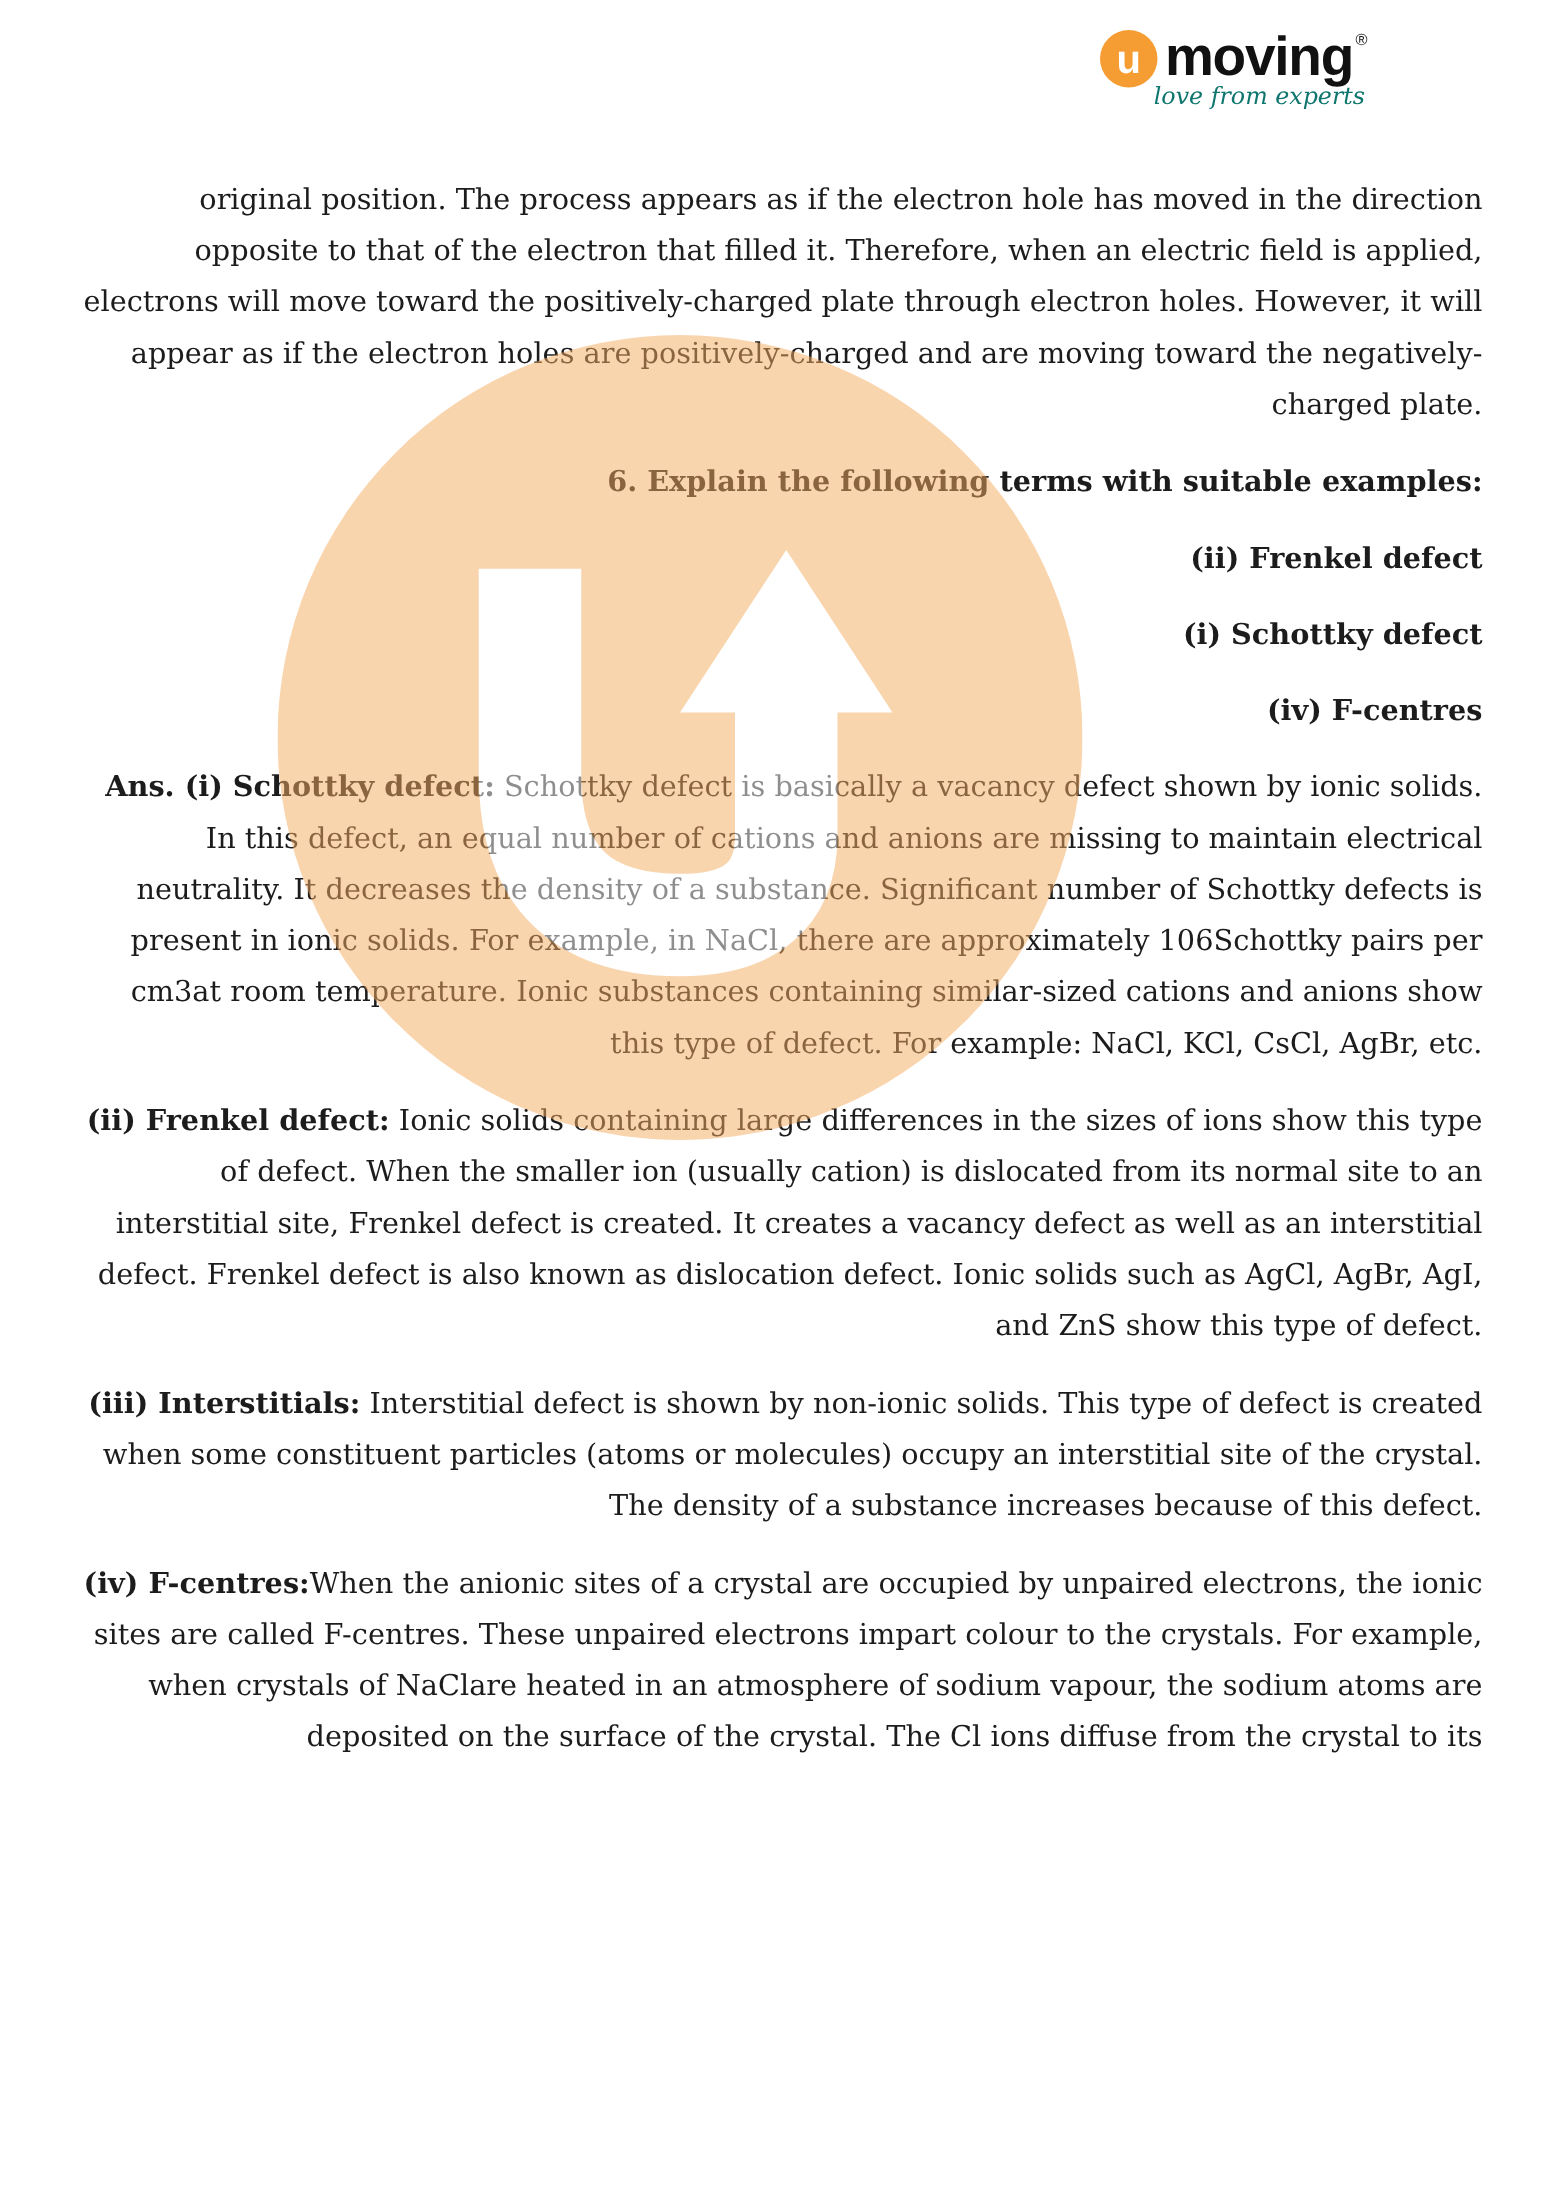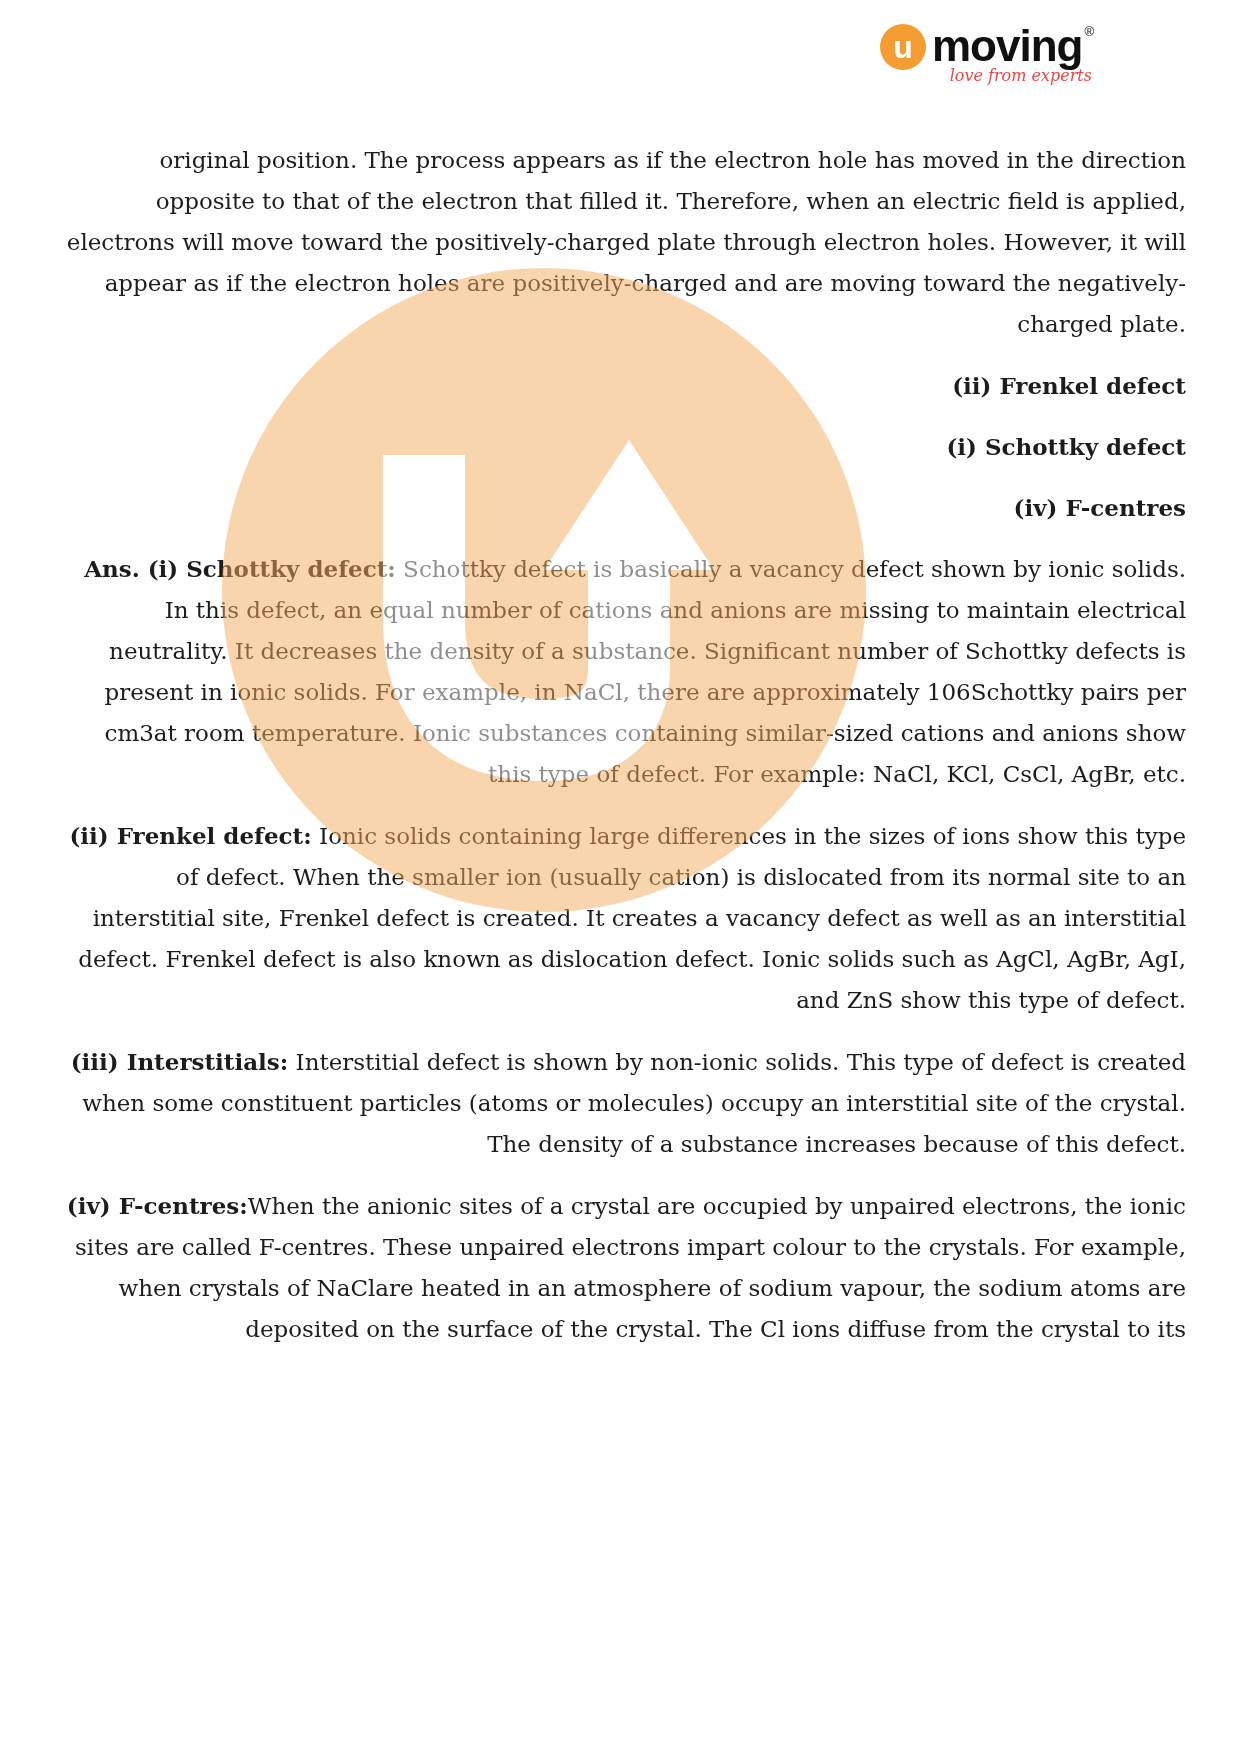--- a/index.html
+++ b/index.html
@@ -33,21 +33,21 @@
     font-family:"Liberation Sans", sans-serif;
     font-weight:bold; font-size:44px; letter-spacing:-1px;
     color:#111111; line-height:1.1;
   }
   .reg-mark {
     font-family:"Liberation Sans", sans-serif;
     font-size:13px; color:#111111; margin-left:2px; margin-top:2px;
   }
   .tagline {
     font-family:"DejaVu Serif", serif;
-    font-style:italic; font-size:16px; color:#ef4444;
+    font-style:italic; font-size:19px; color:#0f766e;
     margin-top:-4px; margin-right:2px;
   }
 
   
   .watermark {
     position:absolute; left:222px; top:268px;
     width:644px; height:644px;
     opacity:0.5;
     z-index:3;
     pointer-events:none;
@@ -81,20 +81,21 @@
   <svg class="watermark" viewBox="0 0 644 644" xmlns="http://www.w3.org/2000/svg" aria-hidden="true">
     <circle cx="322" cy="322" r="322" fill="#F5AC60"></circle>
     <path d="M 202 187 L 202 352 Q 202 472 322 472 Q 407 472 407 400 L 407 285" stroke="#ffffff" stroke-width="82" fill="none"></path>
     <polygon points="322,302 407,172 492,302" fill="#ffffff"></polygon>
   </svg>
 
   <div class="content">
 
     <p>original position. The process appears as if the electron hole has moved in the direction opposite to that of the electron that filled it. Therefore, when an electric field is applied, electrons will move toward the positively-charged plate through electron holes. However, it will appear as if the electron holes are positively-charged and are moving toward the negatively- charged plate.</p>
 
+    <p class="q-head">6.  Explain the following terms with suitable examples:</p>
 
     <p class="q-item">(ii) Frenkel defect</p>
     <p class="q-item">(i) Schottky defect</p>
     <p class="q-item">(iv) F-centres</p>
 
     <p><strong>Ans. (i) Schottky defect:</strong><span> Schottky defect is basically a vacancy defect shown by ionic solids. In this defect, an equal number of cations and anions are missing to maintain electrical neutrality. It decreases the density of a substance. Significant number of Schottky defects is present in ionic solids. For example, in NaCl, there are approximately 106Schottky pairs per cm3at room temperature. Ionic substances containing similar-sized cations and anions show this type of defect. For example: NaCl, KCl, CsCl, AgBr, etc.</span></p>
 
     <p><strong>(ii) Frenkel defect:</strong><span> Ionic solids containing large differences in the sizes of ions show this type of defect. When the smaller ion (usually cation) is dislocated from its normal site to an interstitial site, Frenkel defect is created. It creates a vacancy defect as well as an interstitial defect. Frenkel defect is also known as dislocation defect. Ionic solids such as AgCl, AgBr, AgI, and ZnS show this type of defect.</span></p>
 
     <p><strong>(iii) Interstitials:</strong><span> Interstitial defect is shown by non-ionic solids. This type of defect is created when some constituent particles (atoms or molecules) occupy an interstitial site of the crystal. The density of a substance increases because of this defect.</span></p>

